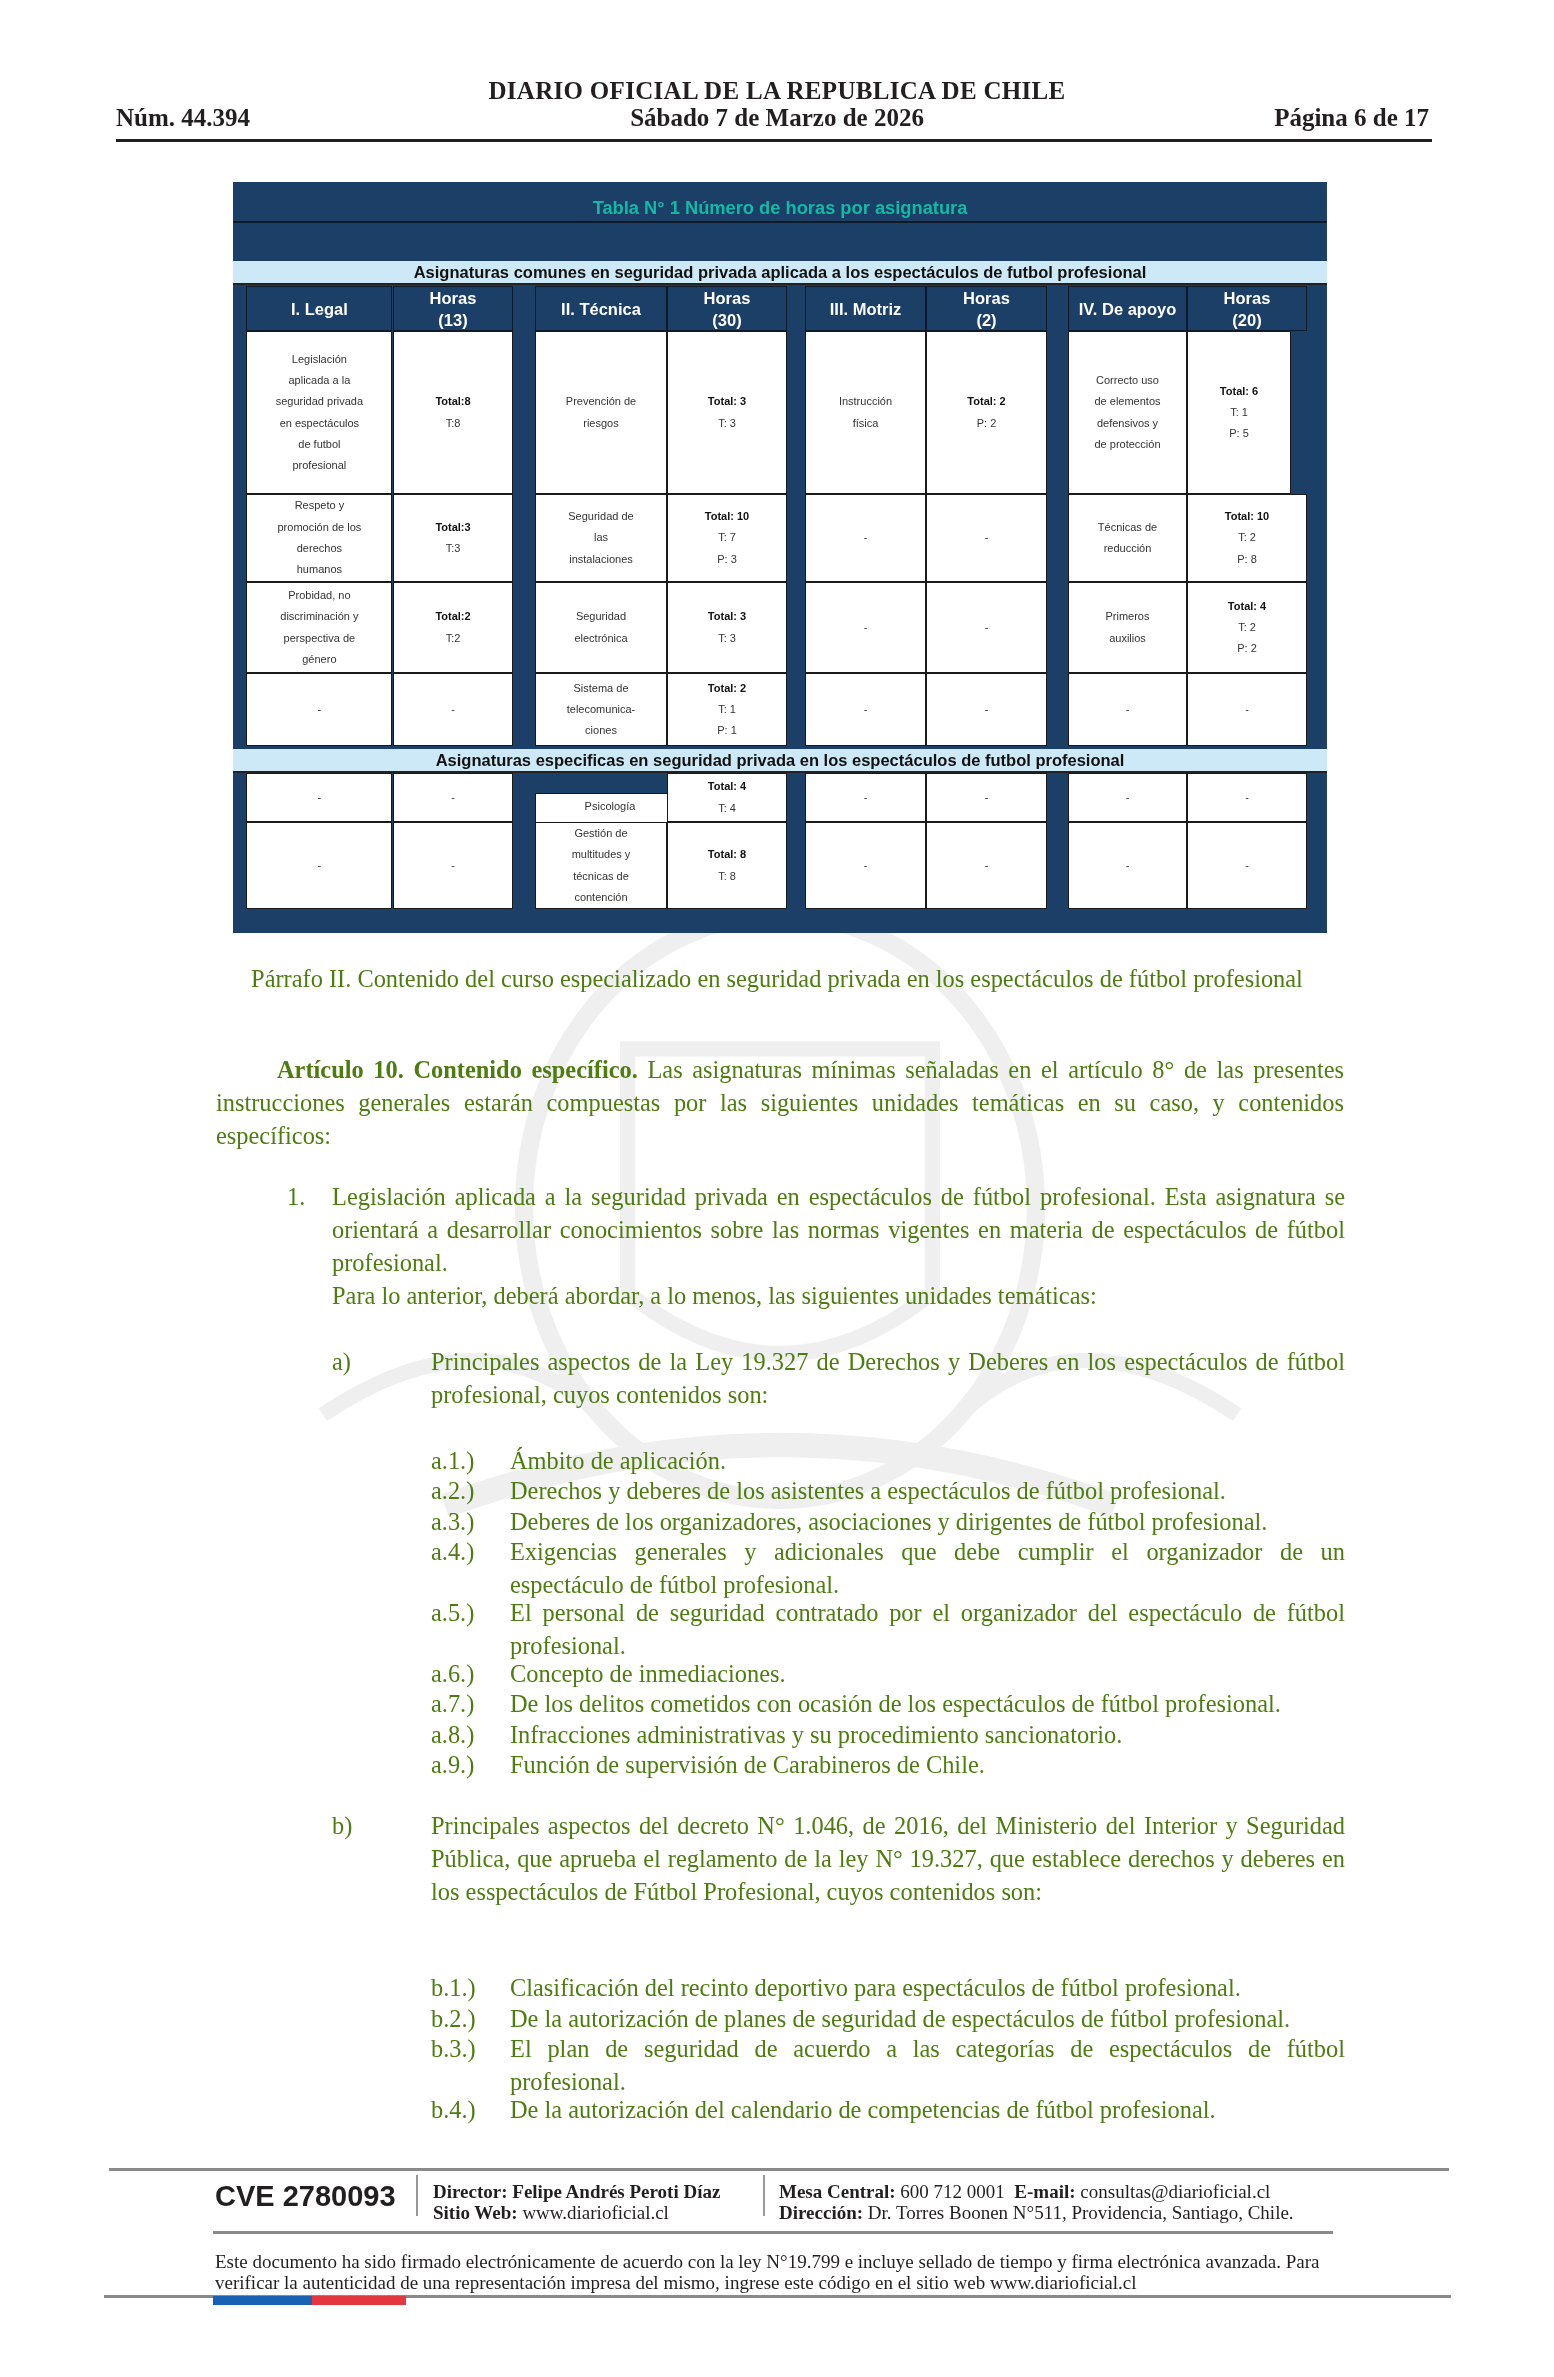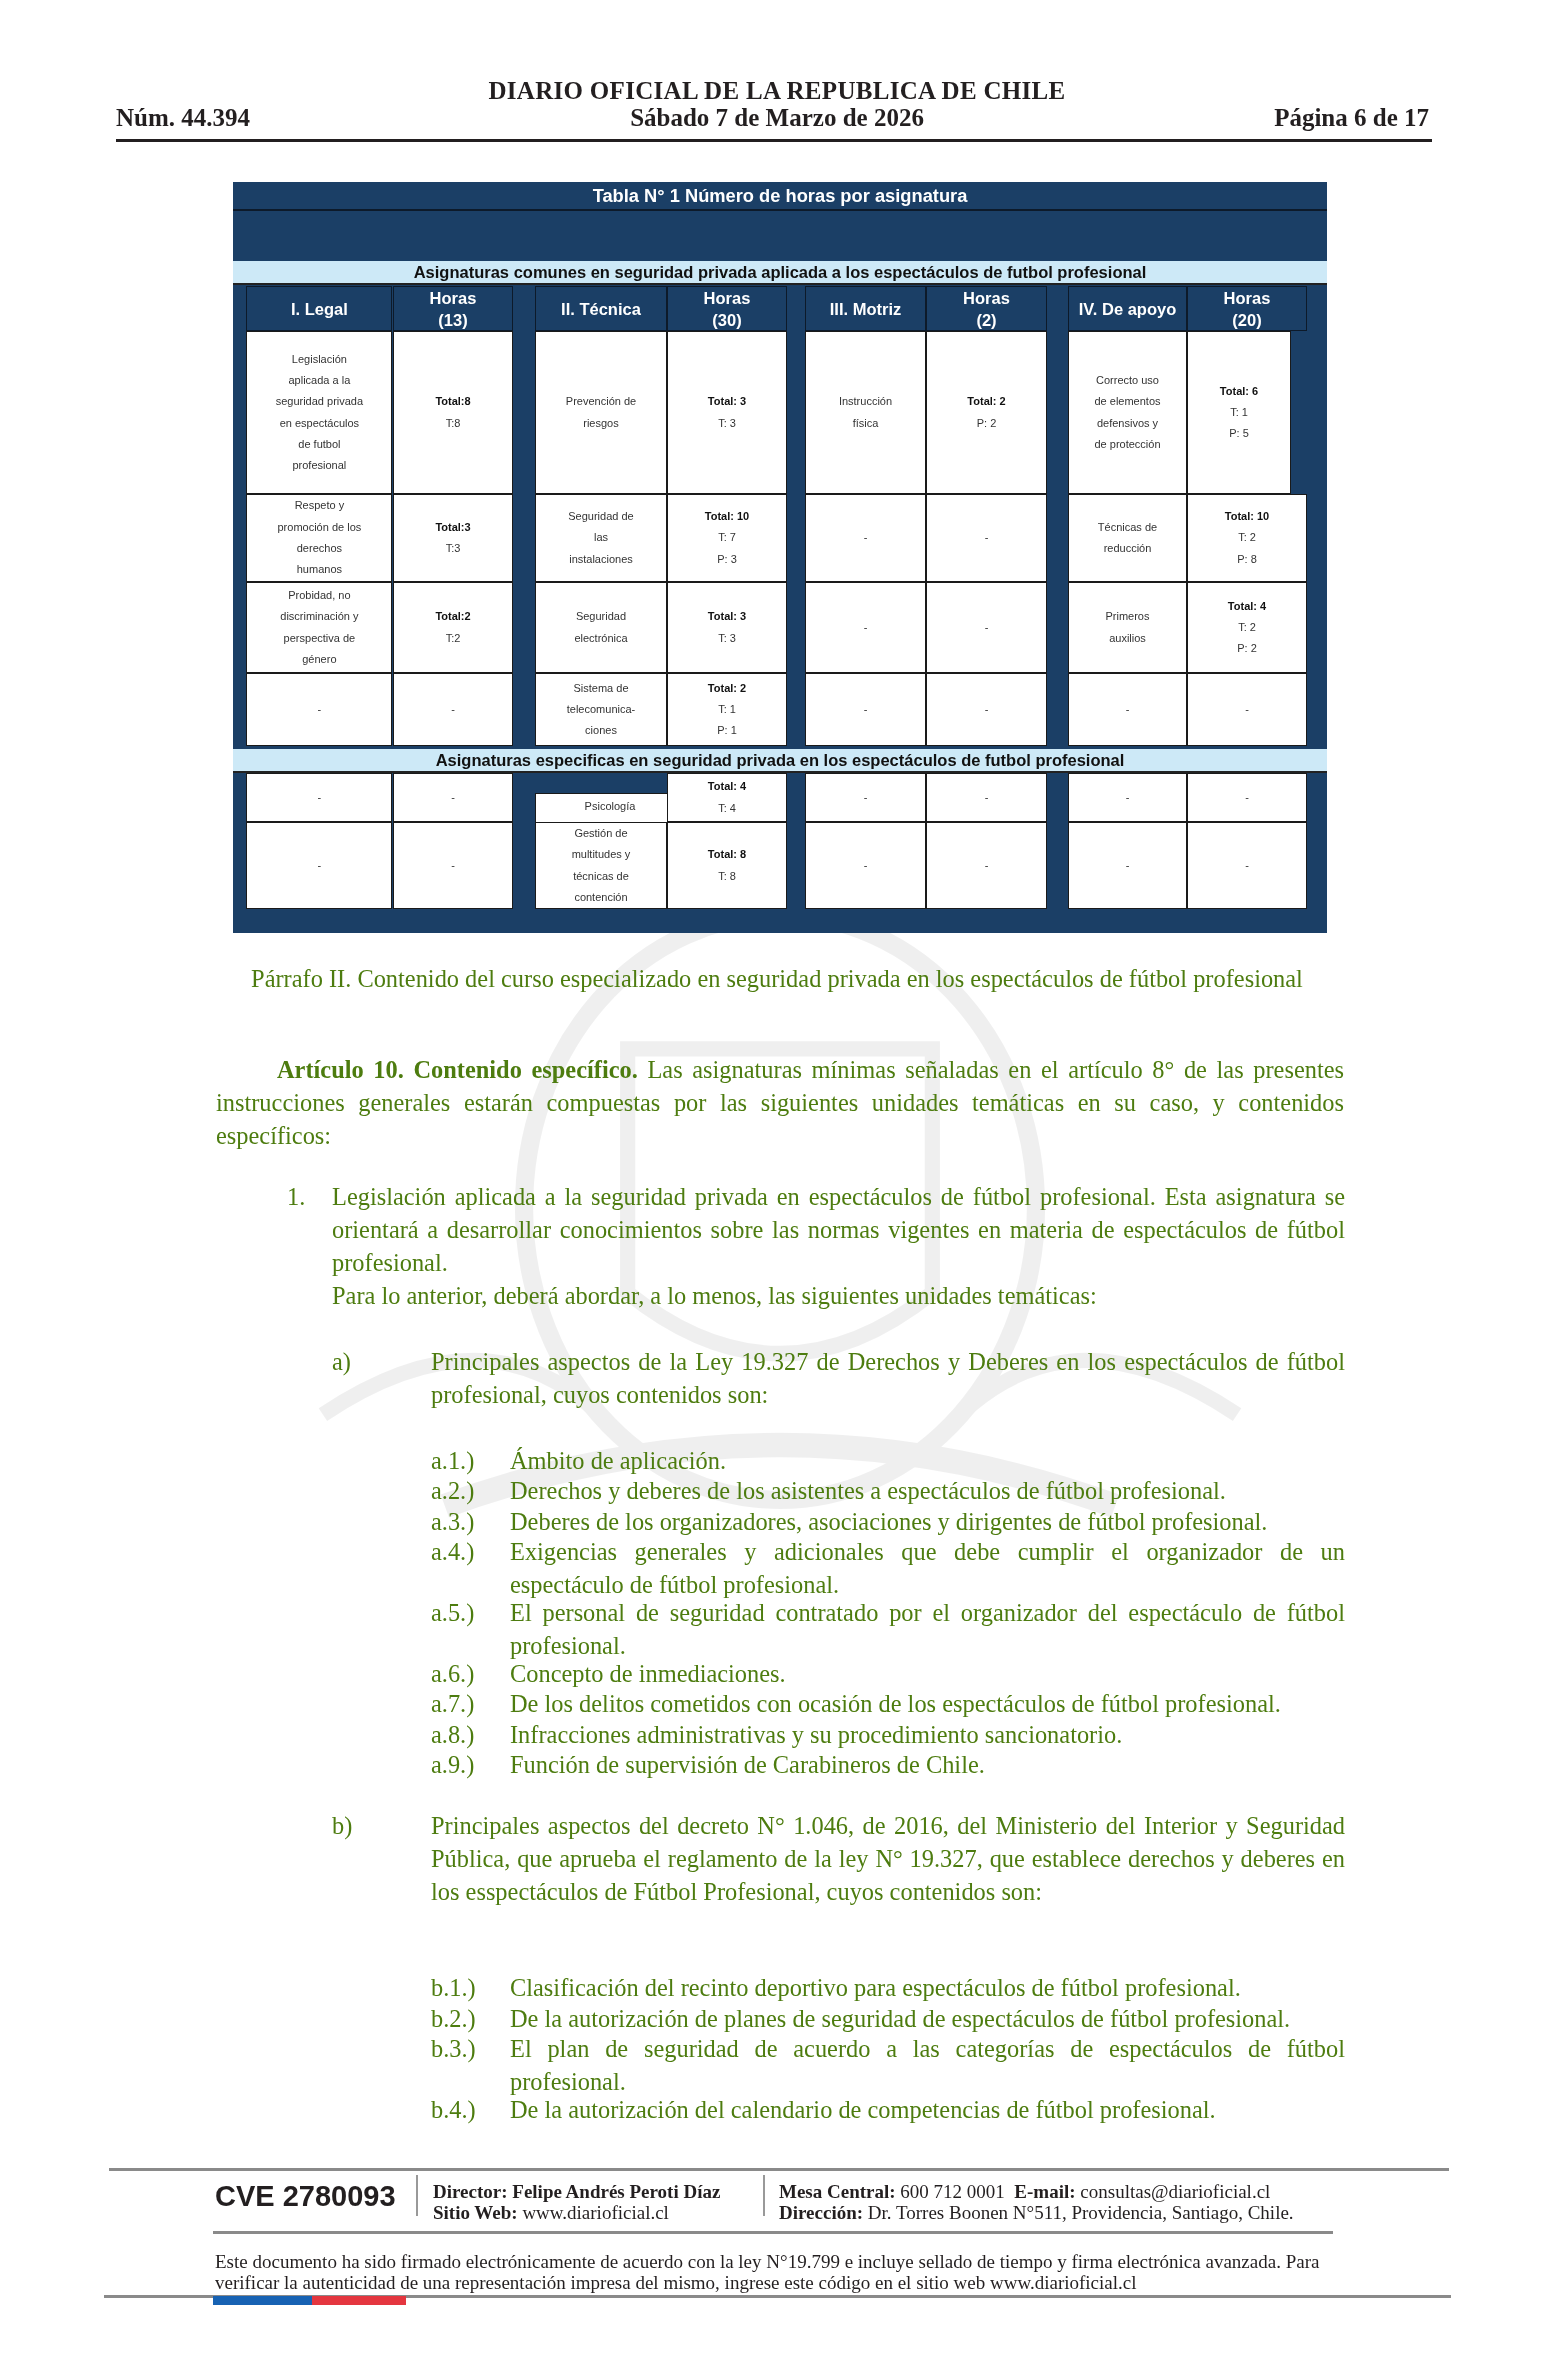--- a/index.html
+++ b/index.html
@@ -12,21 +12,21 @@
 
   
   .hdr-title { left:0; width:1554px; top:77px; text-align:center; font-weight:bold; font-size:25px; letter-spacing:0.3px; }
   .hdr-num { left:116px; top:104px; font-weight:bold; font-size:25px; }
   .hdr-date { left:0; width:1554px; top:104px; text-align:center; font-weight:bold; font-size:25px; }
   .hdr-page { right:125px; top:104px; font-weight:bold; font-size:25px; }
   .hdr-rule { left:116px; width:1316px; top:139px; height:3px; background:#231f20; }
 
   
   .tbl { left:233px; top:182px; width:1094px; height:751px; background:#1b3f66; }
-  .tbl-title { left:0; top:0; width:1094px; height:27px; color:#ffffff; font-family:"Liberation Sans","DejaVu Sans",sans-serif; font-weight:bold; font-size:18.3px; text-align:center; line-height:27px; border-bottom:2.4px solid #0d1a2a; }
+  .tbl-title { left:0; top:12px; width:1094px; height:27px; color:#14b8a6; font-family:"Liberation Sans","DejaVu Sans",sans-serif; font-weight:bold; font-size:18.3px; text-align:center; line-height:27px; border-bottom:2.4px solid #0d1a2a; }
   .tbl-course { left:0; top:29px; width:1094px; height:48px; background:#b9b9b9; font-family:"Liberation Sans","DejaVu Sans",sans-serif; font-weight:bold; font-size:16.5px; text-align:center; line-height:48px; color:#222; border-bottom:2.4px solid #222; }
   .band { left:0; width:1094px; height:22px; background:#cde9f7; font-family:"Liberation Sans","DejaVu Sans",sans-serif; font-weight:bold; font-size:16.5px; text-align:center; line-height:22px; color:#111; border-bottom:2.4px solid #222; }
   .band-common { top:79px; }
   .band-specific { top:567px; }
   .cell { position:absolute; box-sizing:border-box; background:#ffffff; border:1.8px solid #1a1a1a; display:flex; align-items:center; justify-content:center; text-align:center; font-family:"Liberation Sans","DejaVu Sans",sans-serif; font-size:11px; line-height:21.3px; color:#333; white-space:pre-line; }
   .cell.hd { background:#1b3f66; color:#ffffff; font-weight:bold; font-size:16.5px; line-height:22px; border-color:#0d1a2a; }
   .cell .tot { font-weight:bold; color:#111; display:block; }
   .cell .rest { display:block; }
 
   

